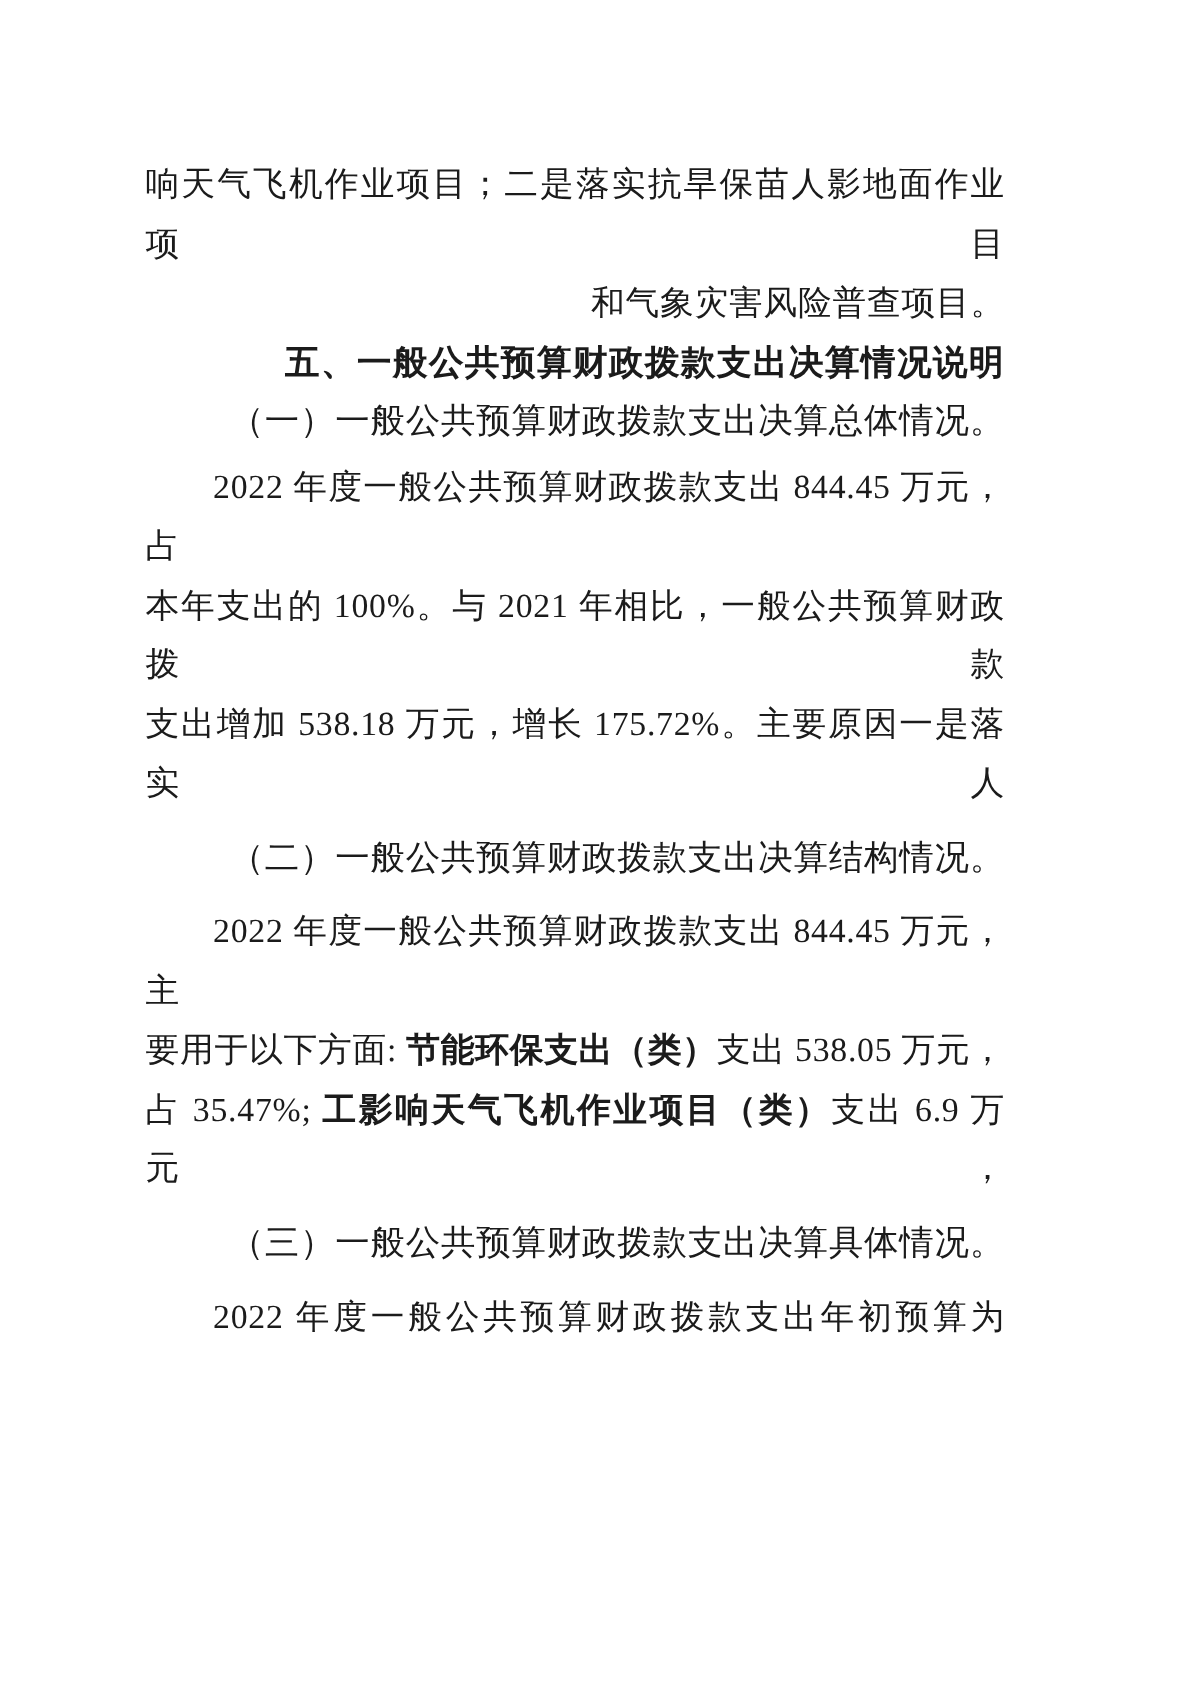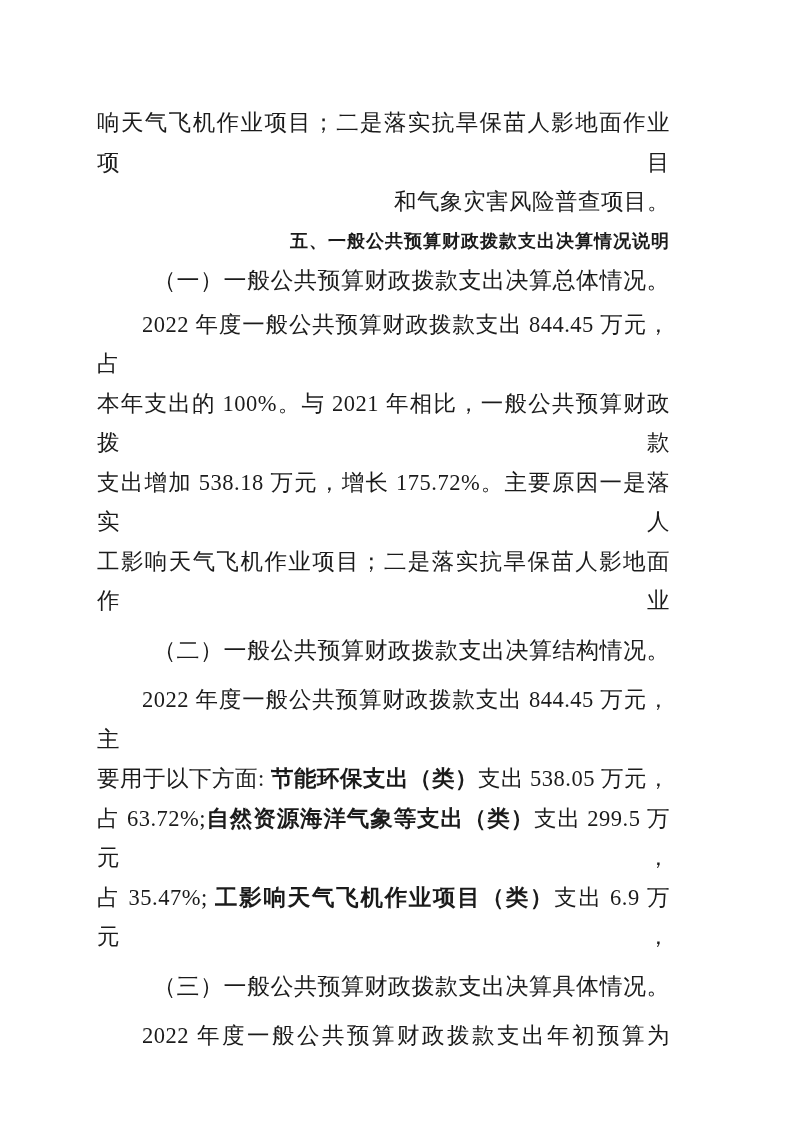--- a/index.html
+++ b/index.html
@@ -33,21 +33,21 @@
   }
   .line.justify {
     text-align: justify;
     text-align-last: justify;
     text-justify: inter-character;
   }
   .line.indent { text-indent: 2em; }
   .heading1 .line {
     font-family: "Liberation Sans", "DejaVu Sans", sans-serif;
     font-weight: 700;
-    font-size: 18px;
+    font-size: 23px;
     text-indent: 2.7em;
     letter-spacing: 1px;
   }
   .heading2 .line {
     font-size: 23px;
     letter-spacing: 0.5px;
   }
   .seg.bold {
     font-family: "Liberation Sans", "DejaVu Sans", sans-serif;
     font-weight: 700;
@@ -65,29 +65,27 @@
       <div class="block heading1 b-h1">
         <div class="line"><span class="seg bold">五、一般公共预算财政拨款支出决算情况说明</span></div>
       </div>
       <div class="block heading2 b-s1">
         <div class="line indent"><span class="seg">（一）一般公共预算财政拨款支出决算总体情况。</span></div>
       </div>
       <div class="block para b-p1">
         <div class="line justify indent"><span class="seg">2022 年度一般公共预算财政拨款支出 844.45 万元，占</span></div>
         <div class="line justify"><span class="seg">本年支出的 100%。与 2021 年相比，一般公共预算财政拨款</span></div>
         <div class="line justify"><span class="seg">支出增加 538.18 万元，增长 175.72%。主要原因一是落实人</span></div>
-        <div class="line justify"><span class="seg">工影响天气飞机作业项目；二是落实抗旱保苗人影地面作业</span></div>
       </div>
       <div class="block heading2 b-s2">
         <div class="line indent"><span class="seg">（二）一般公共预算财政拨款支出决算结构情况。</span></div>
       </div>
       <div class="block para b-p2">
         <div class="line justify indent"><span class="seg">2022 年度一般公共预算财政拨款支出 844.45 万元，主</span></div>
         <div class="line justify"><span class="seg">要用于以下方面: </span><span class="seg bold">节能环保支出（类）</span><span class="seg">支出 538.05 万元，</span></div>
-        <div class="line justify"><span class="seg">占 63.72%;</span><span class="seg bold">自然资源海洋气象等支出（类）</span><span class="seg">支出 299.5 万元，</span></div>
         <div class="line justify"><span class="seg">占 35.47%; </span><span class="seg bold">工影响天气飞机作业项目（类）</span><span class="seg">支出 6.9 万元，</span></div>
       </div>
       <div class="block heading2 b-s3">
         <div class="line indent"><span class="seg">（三）一般公共预算财政拨款支出决算具体情况。</span></div>
       </div>
       <div class="block para b-p3">
         <div class="line justify indent"><span class="seg">2022 年度一般公共预算财政拨款支出年初预算为</span></div>
       </div>
     </div>
 </div>

